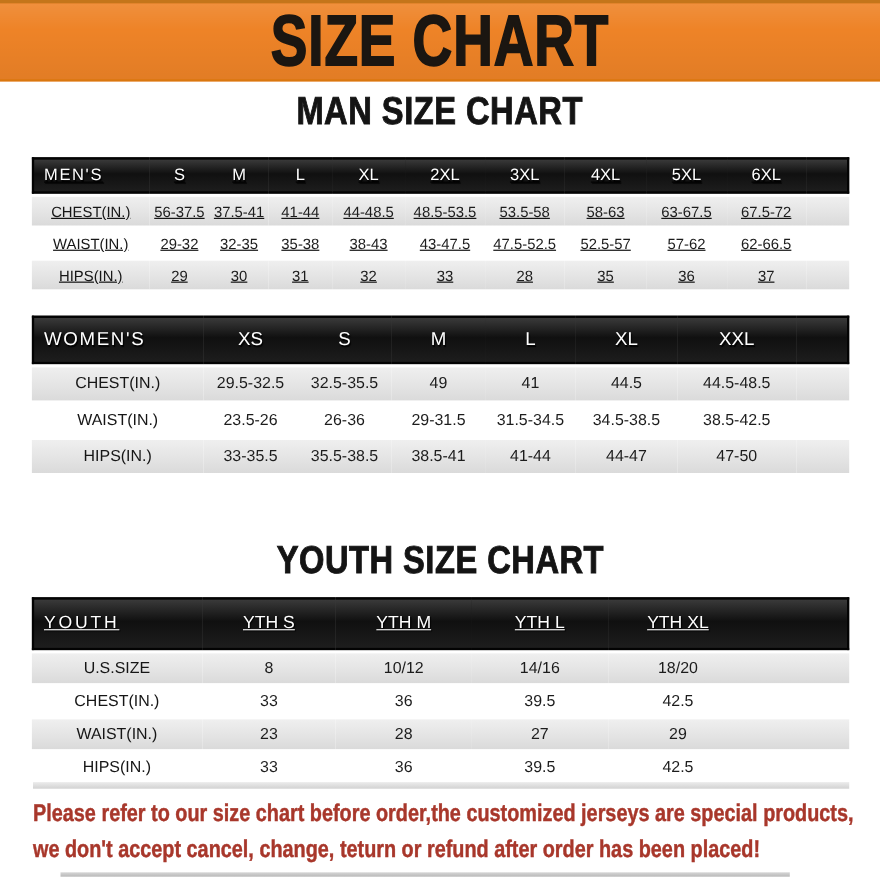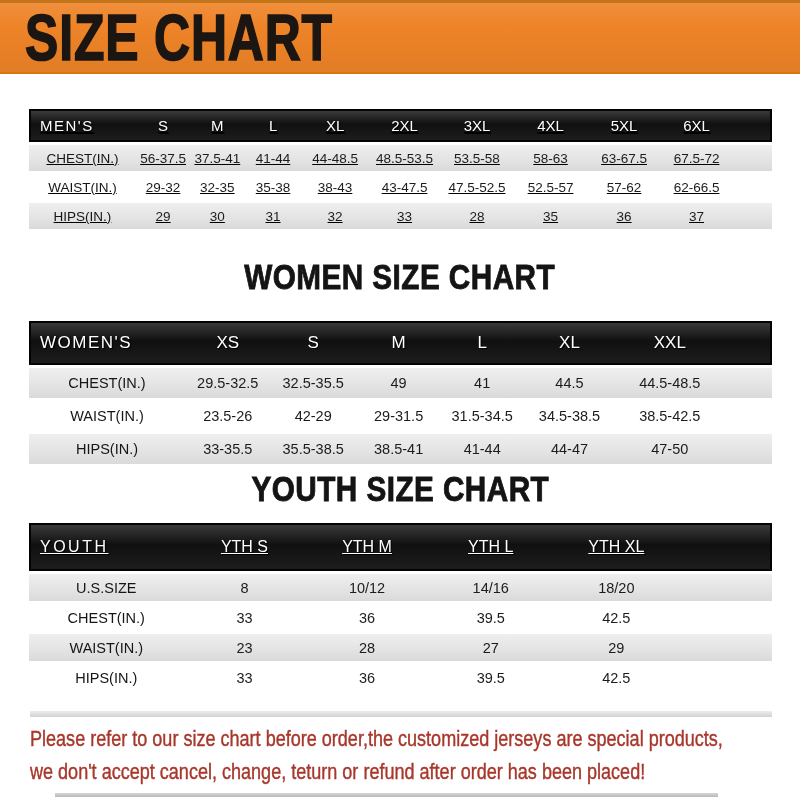--- a/index.html
+++ b/index.html
@@ -6,38 +6,38 @@
   body{
     width:800px;height:800px;background:#ffffff;overflow:hidden;
     font-family:"Liberation Sans",sans-serif;
     position:relative;
   }
   .page{position:absolute;inset:0;width:800px;height:800px;}
 
   
   .banner{
     position:absolute;top:0;left:0;width:800px;height:74px;
-    display:flex;align-items:center;justify-content:flex-start;
+    display:flex;align-items:center;justify-content:center;
     background-image:linear-gradient(180deg,rgba(255,255,255,.10) 0%,rgba(0,0,0,0) 35%,rgba(0,0,0,.05) 100%);
     border-top:3px solid #c4751a;
     border-bottom:2px solid #d9770f;
     box-sizing:border-box;
   }
   .banner-title{
     font-size:58px;font-weight:bold;letter-spacing:1px;
     transform:scale(.86,1.12);
     -webkit-text-stroke:1.5px currentColor;
     white-space:nowrap;
   }
 
   
   .sec{position:absolute;left:0;width:800px;}
   .sec-men{top:84px;}
   .sec-women{top:260px;}
-  .sec-youth{top:472px;}
+  .sec-youth{top:492px;}
   .section-heading{
     margin:0;text-align:center;font-size:33px;line-height:34px;
     font-weight:bold;color:#141414;
   }
   .heading-text{
     display:inline-block;transform:scale(.9,1.07);
     -webkit-text-stroke:.8px #141414;white-space:nowrap;letter-spacing:.5px;
   }
 
   
@@ -113,20 +113,21 @@
 <body>
 
 <div class="page">
 
   <header class="banner" style="background-color: rgb(238, 131, 39);">
     <span class="banner-title" style="color: rgb(27, 22, 17);">SIZE CHART</span>
   </header>
 
   <main id="sections">
       <section class="sec sec-men">
+        <h2 class="section-heading"><span class="heading-text">MAN SIZE CHART</span></h2>
         <table class="size-table">
           <colgroup>
             <col style="width: 14.4%;">
             <col style="width: 7.3%;">
             <col style="width: 7.3%;">
             <col style="width: 7.7%;">
             <col style="width: 9%;">
             <col style="width: 9.7%;">
             <col style="width: 9.8%;">
             <col style="width: 10%;">
@@ -186,21 +187,20 @@
               <td class="size-value">28</td>
               <td class="size-value">35</td>
               <td class="size-value">36</td>
               <td class="size-value">37</td>
               <td class="filler-cell"></td>
             </tr>
           </tbody>
         </table>
       </section>
       <section class="sec sec-women">
-        <h2 class="section-heading"><span class="heading-text">WOMEN SIZE CHART</span></h2>
         <table class="size-table">
           <colgroup>
             <col style="width: 21%;">
             <col style="width: 11.5%;">
             <col style="width: 11.5%;">
             <col style="width: 11.5%;">
             <col style="width: 11%;">
             <col style="width: 12.5%;">
             <col style="width: 14.5%;">
             <col style="width: 6.5%;">
@@ -224,21 +224,21 @@
               <td class="size-value">32.5-35.5</td>
               <td class="size-value">49</td>
               <td class="size-value">41</td>
               <td class="size-value">44.5</td>
               <td class="size-value">44.5-48.5</td>
               <td class="filler-cell"></td>
             </tr>
             <tr>
               <td class="row-label">WAIST(IN.)</td>
               <td class="size-value">23.5-26</td>
-              <td class="size-value">42-29</td>
+              <td class="size-value">26-36</td>
               <td class="size-value">29-31.5</td>
               <td class="size-value">31.5-34.5</td>
               <td class="size-value">34.5-38.5</td>
               <td class="size-value">38.5-42.5</td>
               <td class="filler-cell"></td>
             </tr>
             <tr>
               <td class="row-label">HIPS(IN.)</td>
               <td class="size-value">33-35.5</td>
               <td class="size-value">35.5-38.5</td>
@@ -305,20 +305,20 @@
               <td class="size-value">42.5</td>
               <td class="filler-cell"></td>
             </tr>
           </tbody>
         </table>
       </section>
     </main>
 
   <div class="youth-strip"></div>
 
-  <footer class="note" style="color: rgb(168, 55, 43);">
+  <footer class="note" style="color: rgb(168, 55, 43); font-weight: bold;">
     <div class="note-line">Please refer to our size chart before order,the customized jerseys are special products,</div>
     <div class="note-line">we don't accept cancel, change, teturn or refund after order has been placed!</div>
   </footer>
 
   <div class="bottom-strip"></div>
 
 </div>
 
 </body></html>

